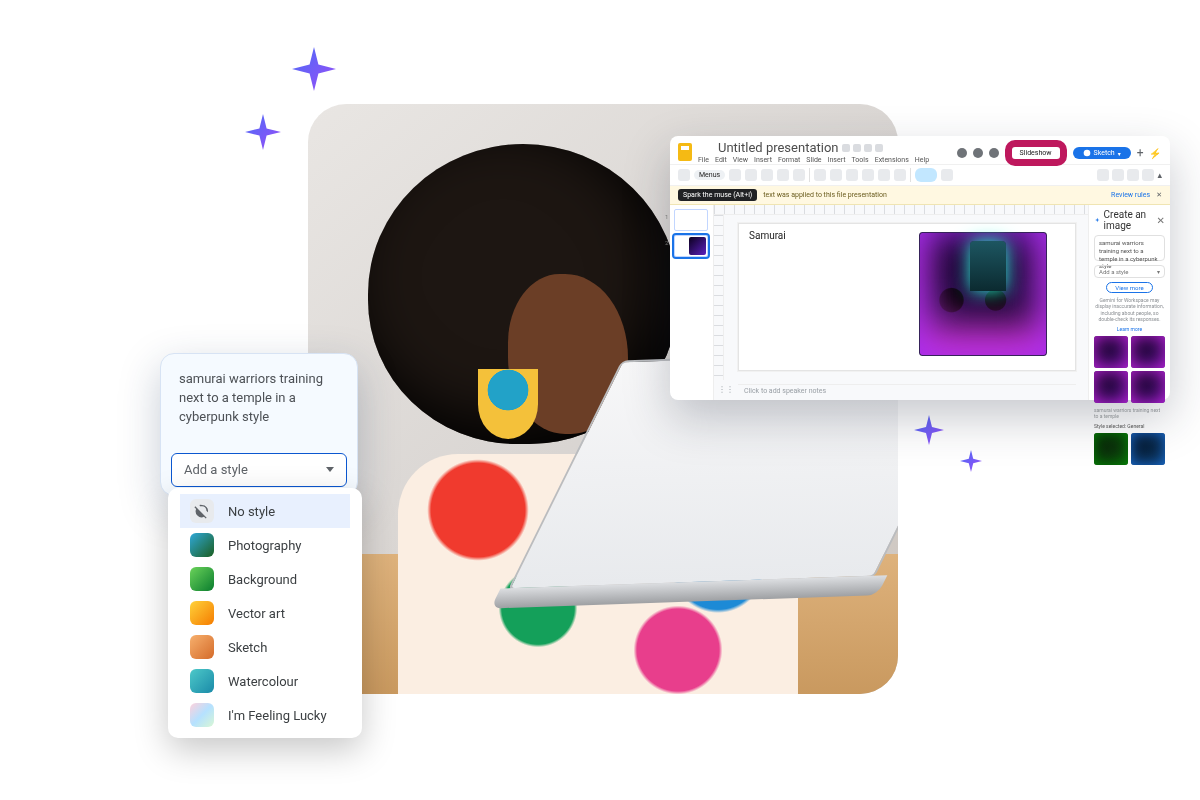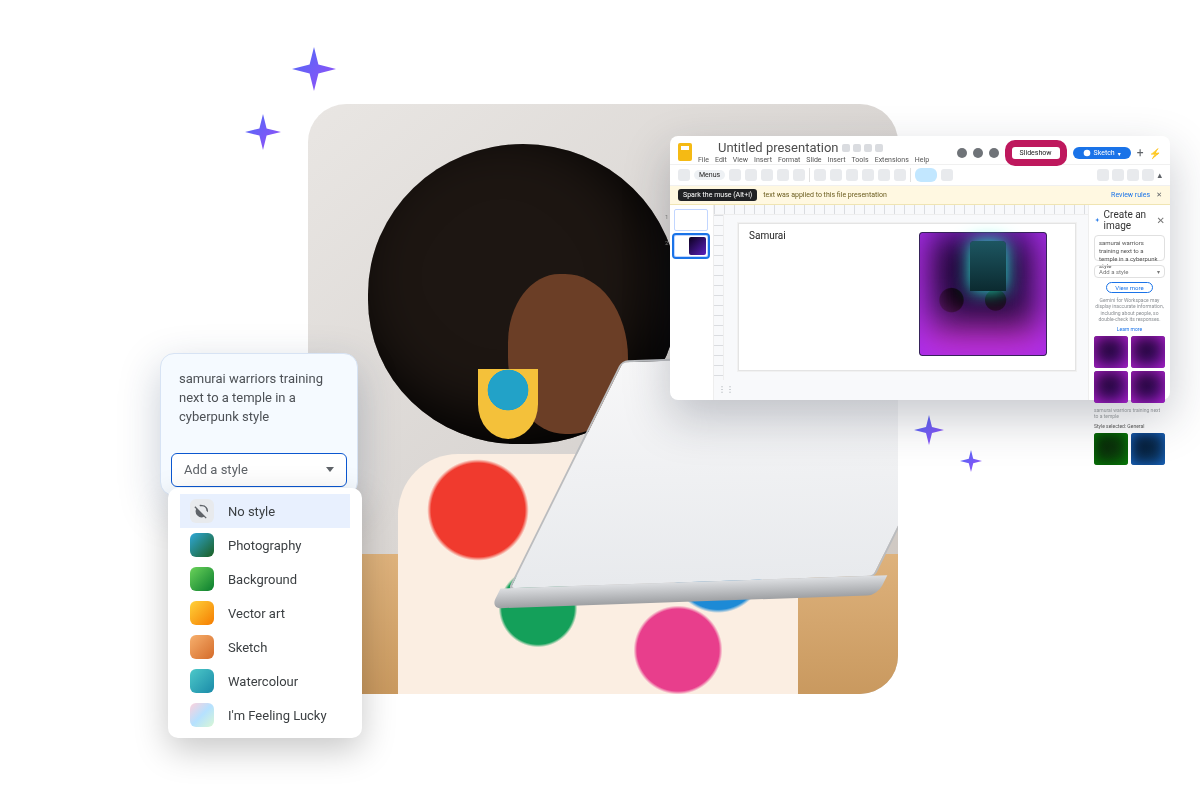--- a/index.html
+++ b/index.html
@@ -377,20 +377,21 @@
     </div>
 
     <div class="canvaswrap">
       <div class="ruler-h"></div>
       <div class="ruler-v"></div>
       <div class="slide">
         <div class="sword">Samurai</div>
         <div class="ai-img"></div>
       </div>
       <span class="grip">⋮⋮</span>
+      <div class="notes">Click to add speaker notes</div>
     </div>
 
     <div class="sidepanel">
       <div class="sp-head">
         <span style="display:flex;align-items:center;gap:3px">
           <svg width="9" height="9" viewBox="0 0 24 24" fill="#1a73e8">
               <path d="M12 2l2 6 6 2-6 2-2 6-2-6-6-2 6-2z"></path>
             </svg>
           <span>Create an image</span>
         </span>

